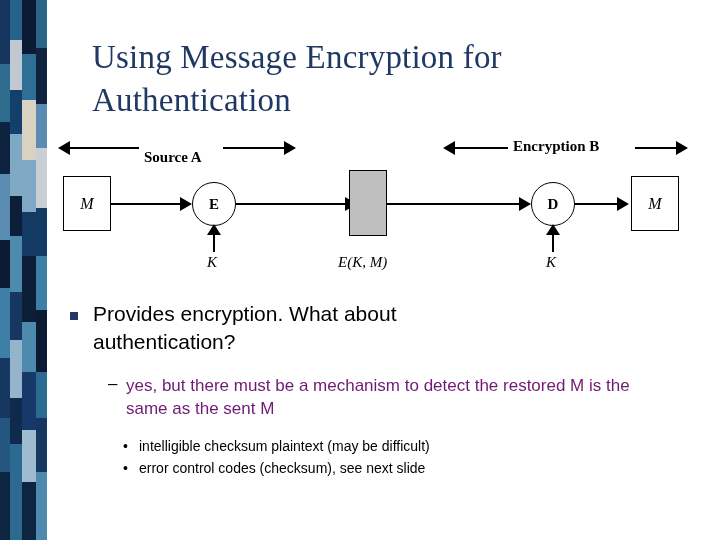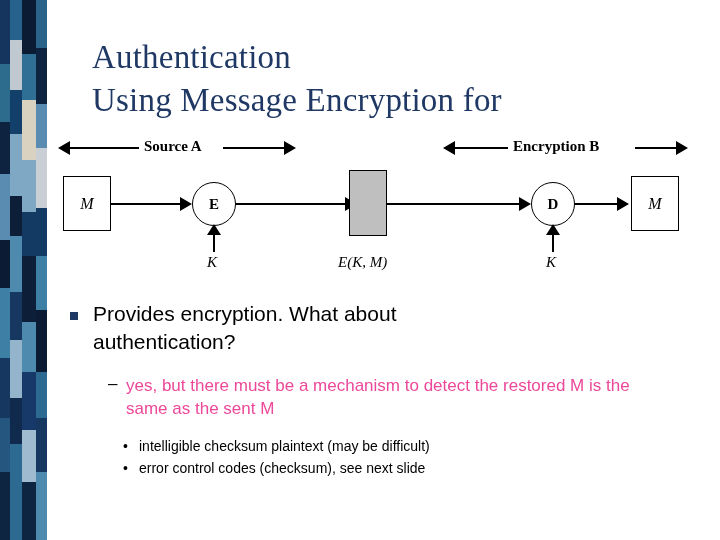--- a/index.html
+++ b/index.html
@@ -175,21 +175,21 @@
     position: absolute;
     left: 0;
     top: 0;
     font-size: 17px;
     color: #000;
   }
   .b2-text {
     margin-left: 18px;
     font-size: 17px;
     line-height: 1.38;
-    color: #ec4899;
+    color: #701a75;
     width: 545px;
   }
   .b3 {
     position: absolute;
     left: 123px;
     top: 436px;
     width: 540px;
   }
   .b3-row {
     position: relative;
@@ -256,30 +256,30 @@
     <div class="band-block" style="top:208px;height:48px;background:#123A63;"></div>
     <div class="band-block" style="top:256px;height:54px;background:#3E7FA6;"></div>
     <div class="band-block" style="top:310px;height:62px;background:#0B1B33;"></div>
     <div class="band-block" style="top:372px;height:46px;background:#2C6A92;"></div>
     <div class="band-block" style="top:418px;height:54px;background:#16375F;"></div>
     <div class="band-block" style="top:472px;height:68px;background:#4E89AE;"></div>
   </div>
 </div>
 
 <div class="title">
+  <div>Using Message Encryption for</div>
   <div>Authentication</div>
-  <div>Using Message Encryption for</div>
 </div>
 
 <div class="diagram">
 
   <div>
     <div class="arrow-l" style="left:0px; top:13px;"></div>
     <div class="hline" style="left:11px; top:19px; width:70px;"></div>
-    <div class="dg-label" style="left:86px; top:10px;">Source A</div>
+    <div class="dg-label" style="left:86px; top:21px;">Source A</div>
     <div class="hline" style="left:165px; top:19px; width:62px;"></div>
     <div class="arrow-r" style="left:226px; top:13px;"></div>
   </div>
 
   <div>
     <div class="arrow-l" style="left:385px; top:13px;"></div>
     <div class="hline" style="left:396px; top:19px; width:54px;"></div>
     <div class="dg-label" style="left:455px; top:10px;">Encryption B</div>
     <div class="hline" style="left:577px; top:19px; width:42px;"></div>
     <div class="arrow-r" style="left:618px; top:13px;"></div>

